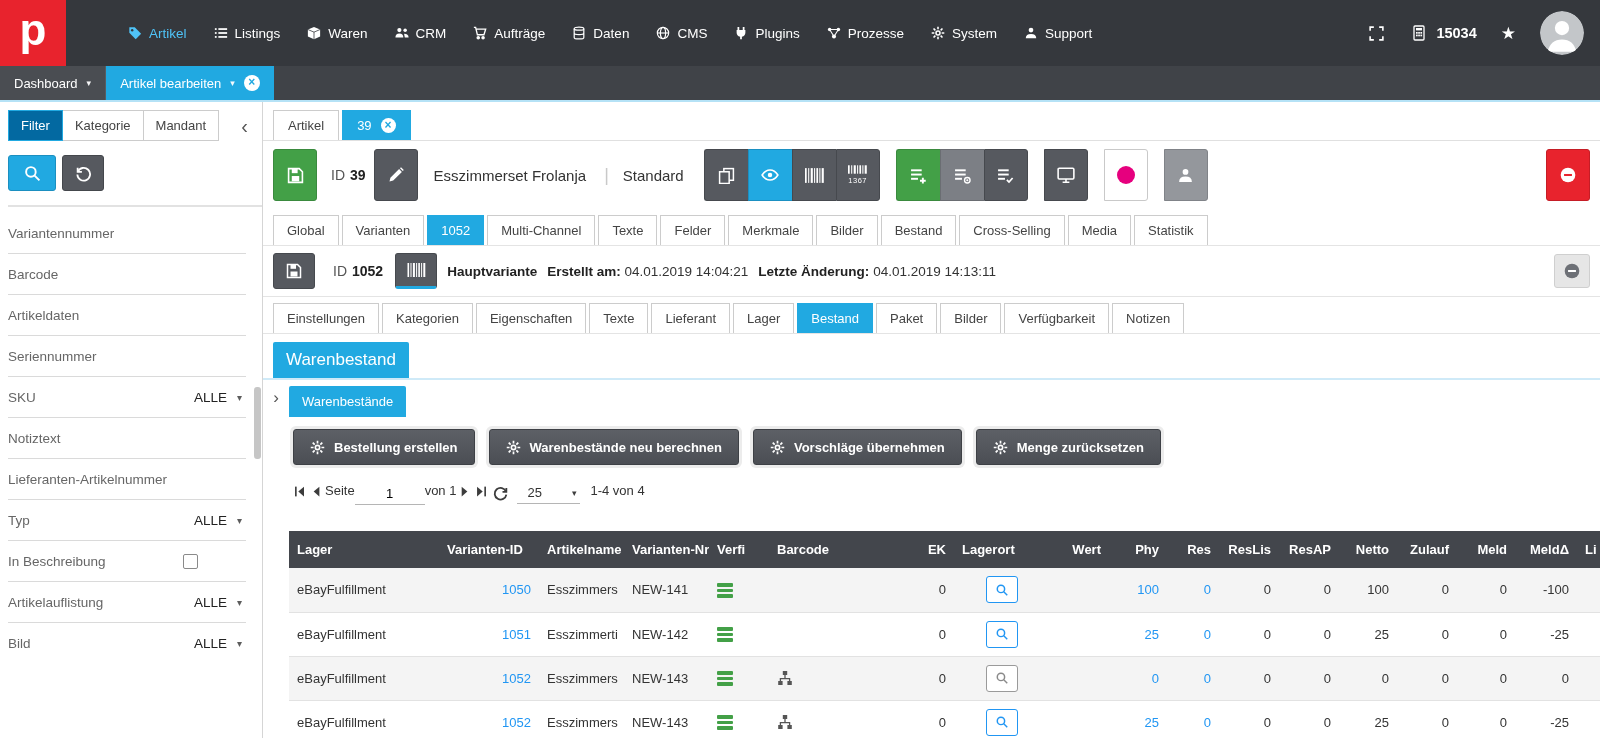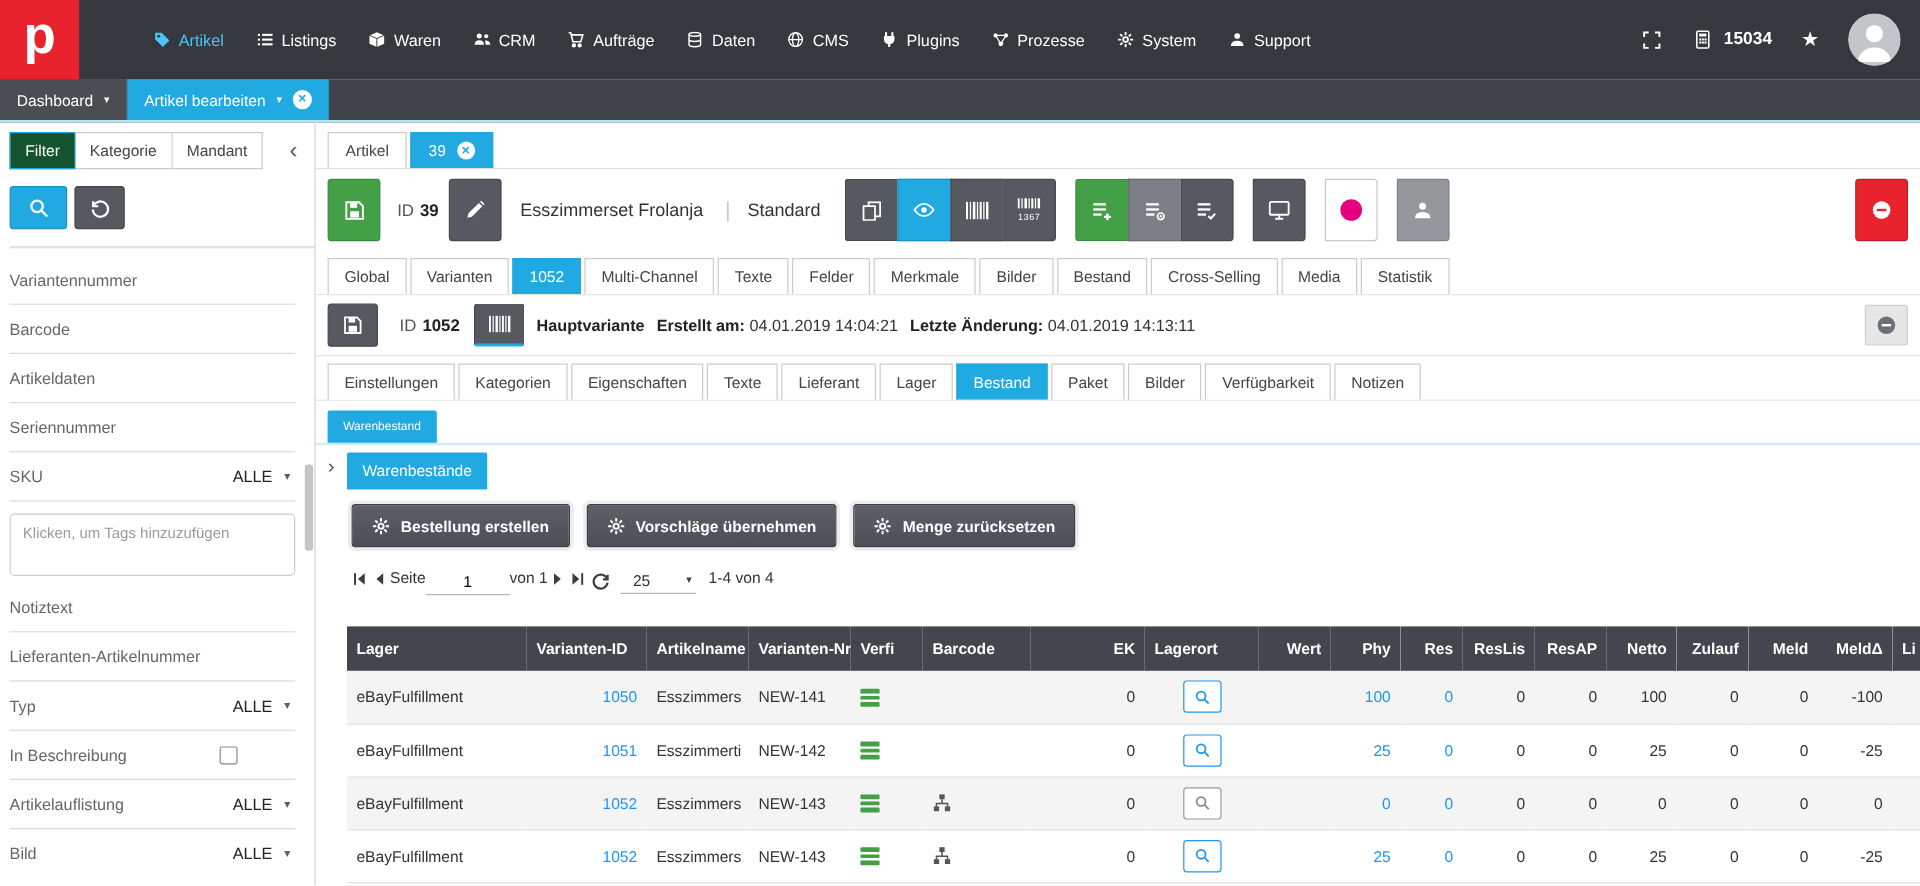--- a/index.html
+++ b/index.html
@@ -25,21 +25,21 @@
   .wstab.active{background:#21a9e1}
   .caret{font-size:9px;opacity:.95}
   .circle-x{width:16px;height:16px;border-radius:50%;background:#fff;color:#21a9e1;font-size:12px;line-height:15px;text-align:center;font-weight:bold;cursor:pointer}
   
   .app{display:flex;height:636px}
   .sidebar{width:263px;flex:none;border-right:1px solid #d5d5d5;padding:8px 0 0 8px;position:relative}
   .side-scroll{position:absolute;right:1px;top:285px;width:7px;height:72px;background:#c6c6c6;border-radius:3px}
   .side-tabs{display:flex;align-items:center;padding-right:6px}
   .side-tab{padding:7px 12px;font-size:13px;border:1px solid #ccc;border-left:none;color:#444;background:#fff;cursor:pointer}
   .side-tab:first-child{border-left:1px solid #ccc}
-  .side-tab.active{background:#14532d;border-color:#21a9e1;color:#fff}
+  .side-tab.active{background:#0369a1;border-color:#21a9e1;color:#fff}
   .side-collapse{margin-left:auto;color:#555;font-size:20px;cursor:pointer;padding:0 8px;line-height:1}
   .side-search{display:flex;gap:6px;margin:14px 0 0;padding-bottom:14px;border-bottom:2px solid #e2e2e2}
   .btn-search{width:48px;height:36px;background:#21a9e1;border:1px solid #1b8fc0;border-radius:3px;display:flex;align-items:center;justify-content:center;cursor:pointer}
   .btn-reset{width:42px;height:36px;background:#56595f;border:1px solid #44474c;border-radius:3px;display:flex;align-items:center;justify-content:center;cursor:pointer}
   .filter-list{padding-right:16px;margin-top:6px}
   .f-row{height:41px;display:flex;align-items:center;justify-content:space-between;border-bottom:1px solid #dadada;color:#666;font-size:13.5px}
   .sel{display:flex;align-items:center;gap:10px;color:#222;cursor:pointer;padding-right:4px}
   .sel .caret{color:#555;font-size:10px}
   .checkbox{width:15px;height:15px;border:1px solid #8a8a8a;border-radius:2px;background:#fff;cursor:pointer;margin-right:48px}
   .f-tags{height:52px;border:1px solid #ccc;border-radius:4px;margin:10px 0 6px;padding:8px 10px;color:#9a9a9a;font-size:12.5px;cursor:text}
@@ -75,21 +75,21 @@
   .tab.active{background:#21a9e1;color:#fff;border-color:#21a9e1}
   
   .variant-bar{display:flex;align-items:center;gap:10px;padding:7px 10px;border-bottom:1px solid #e4e4e4}
   .vbtn{width:42px;height:36px;background:#56595f;border:1px solid #46494e;border-radius:3px;display:flex;align-items:center;justify-content:center;cursor:pointer;flex:none}
   .vbtn.bc{border-bottom:3px solid #21a9e1}
   .v-meta{font-size:13.5px;color:#333;white-space:nowrap}
   .v-meta b{font-weight:bold;color:#222}
   .v-minus{margin-left:auto;width:36px;height:34px;border-radius:3px;background:#e6e6e6;border:1px solid #cfcfcf;display:flex;align-items:center;justify-content:center;cursor:pointer}
   
   .stock-tabrow{padding:8px 10px 0;border-bottom:2px solid #cfeaf8}
-  .stock-tab{display:inline-block;background:#21a9e1;color:#fff;padding:8px 13px;font-size:10px;border-radius:2px 2px 0 0;cursor:pointer}
+  .stock-tab{display:inline-block;background:#21a9e1;color:#fff;padding:8px 13px;font-size:17px;border-radius:2px 2px 0 0;cursor:pointer}
   
   .panel{flex:1;display:flex;min-height:0}
   .panel-collapse{width:26px;flex:none;padding-top:8px;text-align:center;color:#555;font-size:17px;cursor:pointer}
   .panel-main{flex:1;display:flex;flex-direction:column;min-width:0;overflow:hidden}
   .inner-tabrow{padding:6px 0 0}
   .inner-tab{display:inline-block;background:#21a9e1;color:#fff;padding:8px 13px;font-size:13px;border-radius:2px 2px 0 0;cursor:pointer}
   .actions{display:flex;gap:14px;padding:12px 4px 14px 4px}
   .action-btn{display:flex;align-items:center;gap:9px;background:linear-gradient(#5d6066,#4b4e54);color:#fff;font-size:13px;font-weight:bold;padding:0 16px;height:36px;border:1px solid #3e4146;border-radius:3px;box-shadow:0 0 0 3px #ececec;cursor:pointer;white-space:nowrap}
   
   .pager{display:flex;align-items:flex-start;padding:4px 2px 26px;font-size:13px;color:#333}
@@ -311,21 +311,20 @@
       <div class="f-row">
           <span>Seriennummer</span>
         </div>
       <div class="f-row">
         <span>SKU</span>
         <span class="sel">
             <span>ALLE</span>
             <span class="caret">▾</span>
           </span>
       </div>
-      <div class="f-tags"><span>Klicken, um Tags hinzuzufügen</span></div>
       <div class="f-row">
           <span>Notiztext</span>
         </div>
       <div class="f-row">
           <span>Lieferanten-Artikelnummer</span>
         </div>
       <div class="f-row">
         <span>Typ</span>
         <span class="sel">
             <span>ALLE</span>
@@ -548,20 +547,29 @@
         </div>
         <div class="actions">
           <button class="action-btn">
             <span>
                 <svg width="15" height="15" viewBox="0 0 16 16" fill="none" stroke="#fff">
                   <circle cx="8" cy="8" r="2.3" stroke-width="1.7"></circle>
                   <path d="M8 .8v3M8 12.2v3M.8 8h3M12.2 8h3M2.9 2.9l2.1 2.1M11 11l2.1 2.1M13.1 2.9L11 5M5 11l-2.1 2.1" stroke-width="1.8"></path>
                 </svg>
               </span>
             <span>Bestellung erstellen</span>
+          </button>
+          <button class="action-btn">
+            <span>
+                <svg width="15" height="15" viewBox="0 0 16 16" fill="none" stroke="#fff">
+                  <circle cx="8" cy="8" r="2.3" stroke-width="1.7"></circle>
+                  <path d="M8 .8v3M8 12.2v3M.8 8h3M12.2 8h3M2.9 2.9l2.1 2.1M11 11l2.1 2.1M13.1 2.9L11 5M5 11l-2.1 2.1" stroke-width="1.8"></path>
+                </svg>
+              </span>
+            <span>Warenbestände neu berechnen</span>
           </button>
           <button class="action-btn">
             <span>
                 <svg width="15" height="15" viewBox="0 0 16 16" fill="none" stroke="#fff">
                   <circle cx="8" cy="8" r="2.3" stroke-width="1.7"></circle>
                   <path d="M8 .8v3M8 12.2v3M.8 8h3M12.2 8h3M2.9 2.9l2.1 2.1M11 11l2.1 2.1M13.1 2.9L11 5M5 11l-2.1 2.1" stroke-width="1.8"></path>
                 </svg>
               </span>
             <span>Vorschläge übernehmen</span>
           </button>

